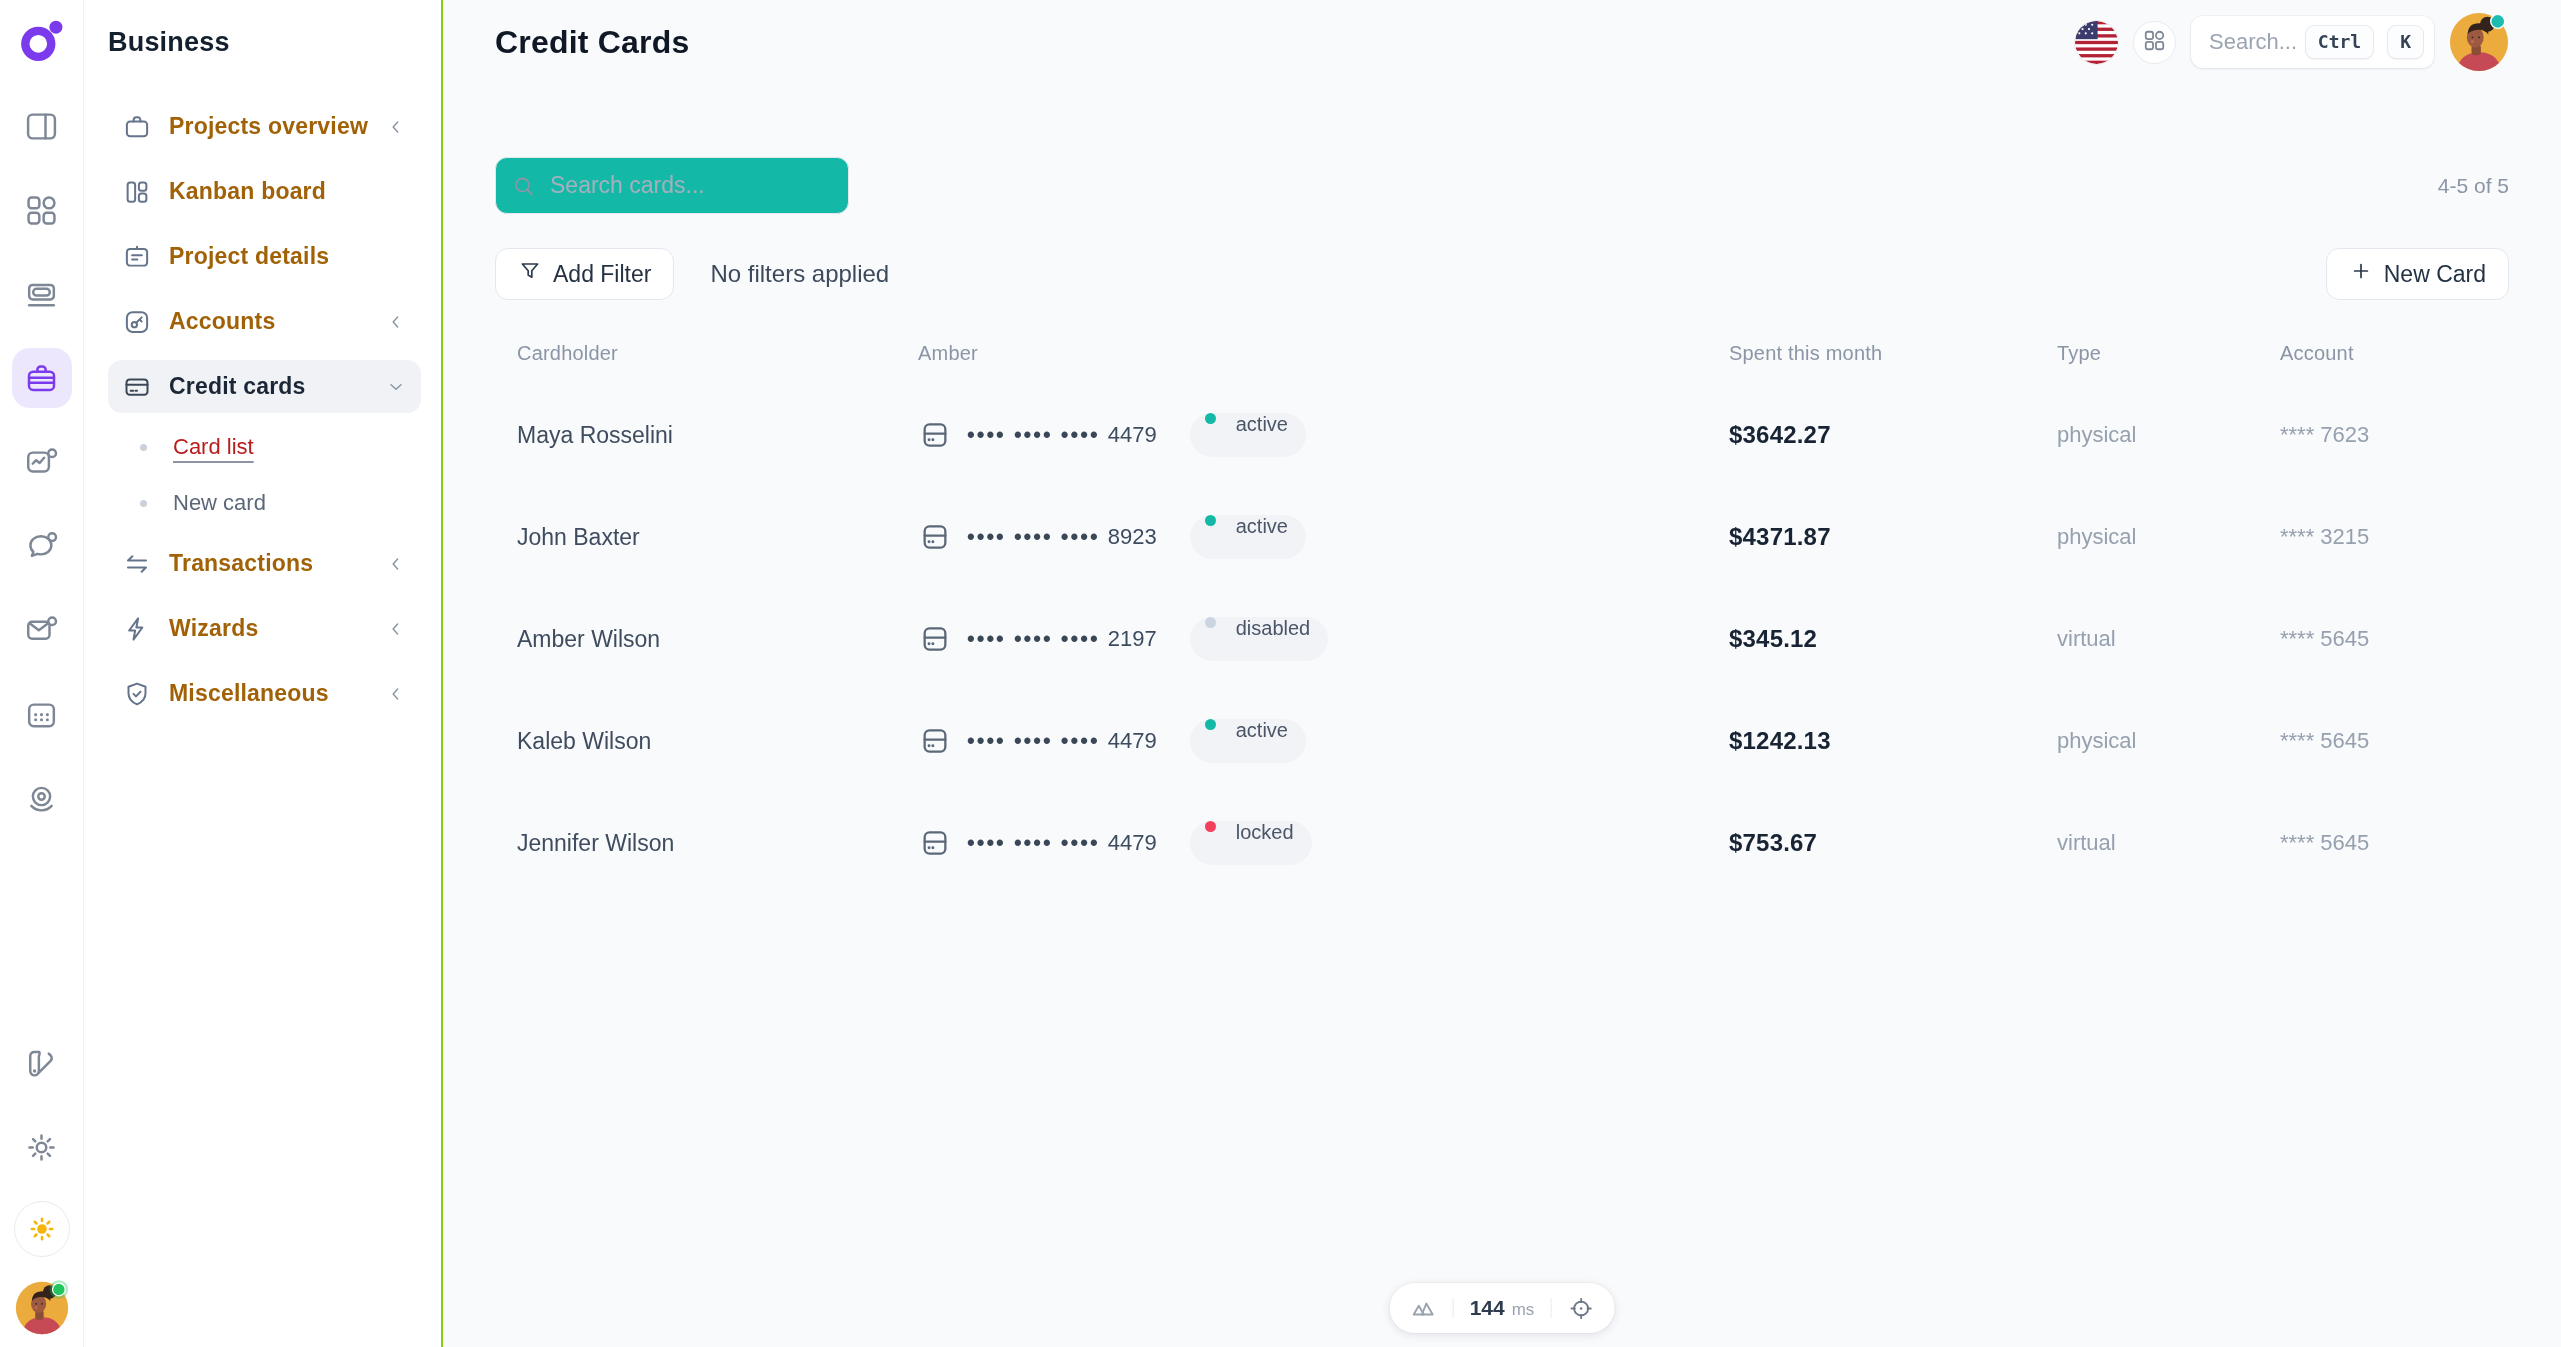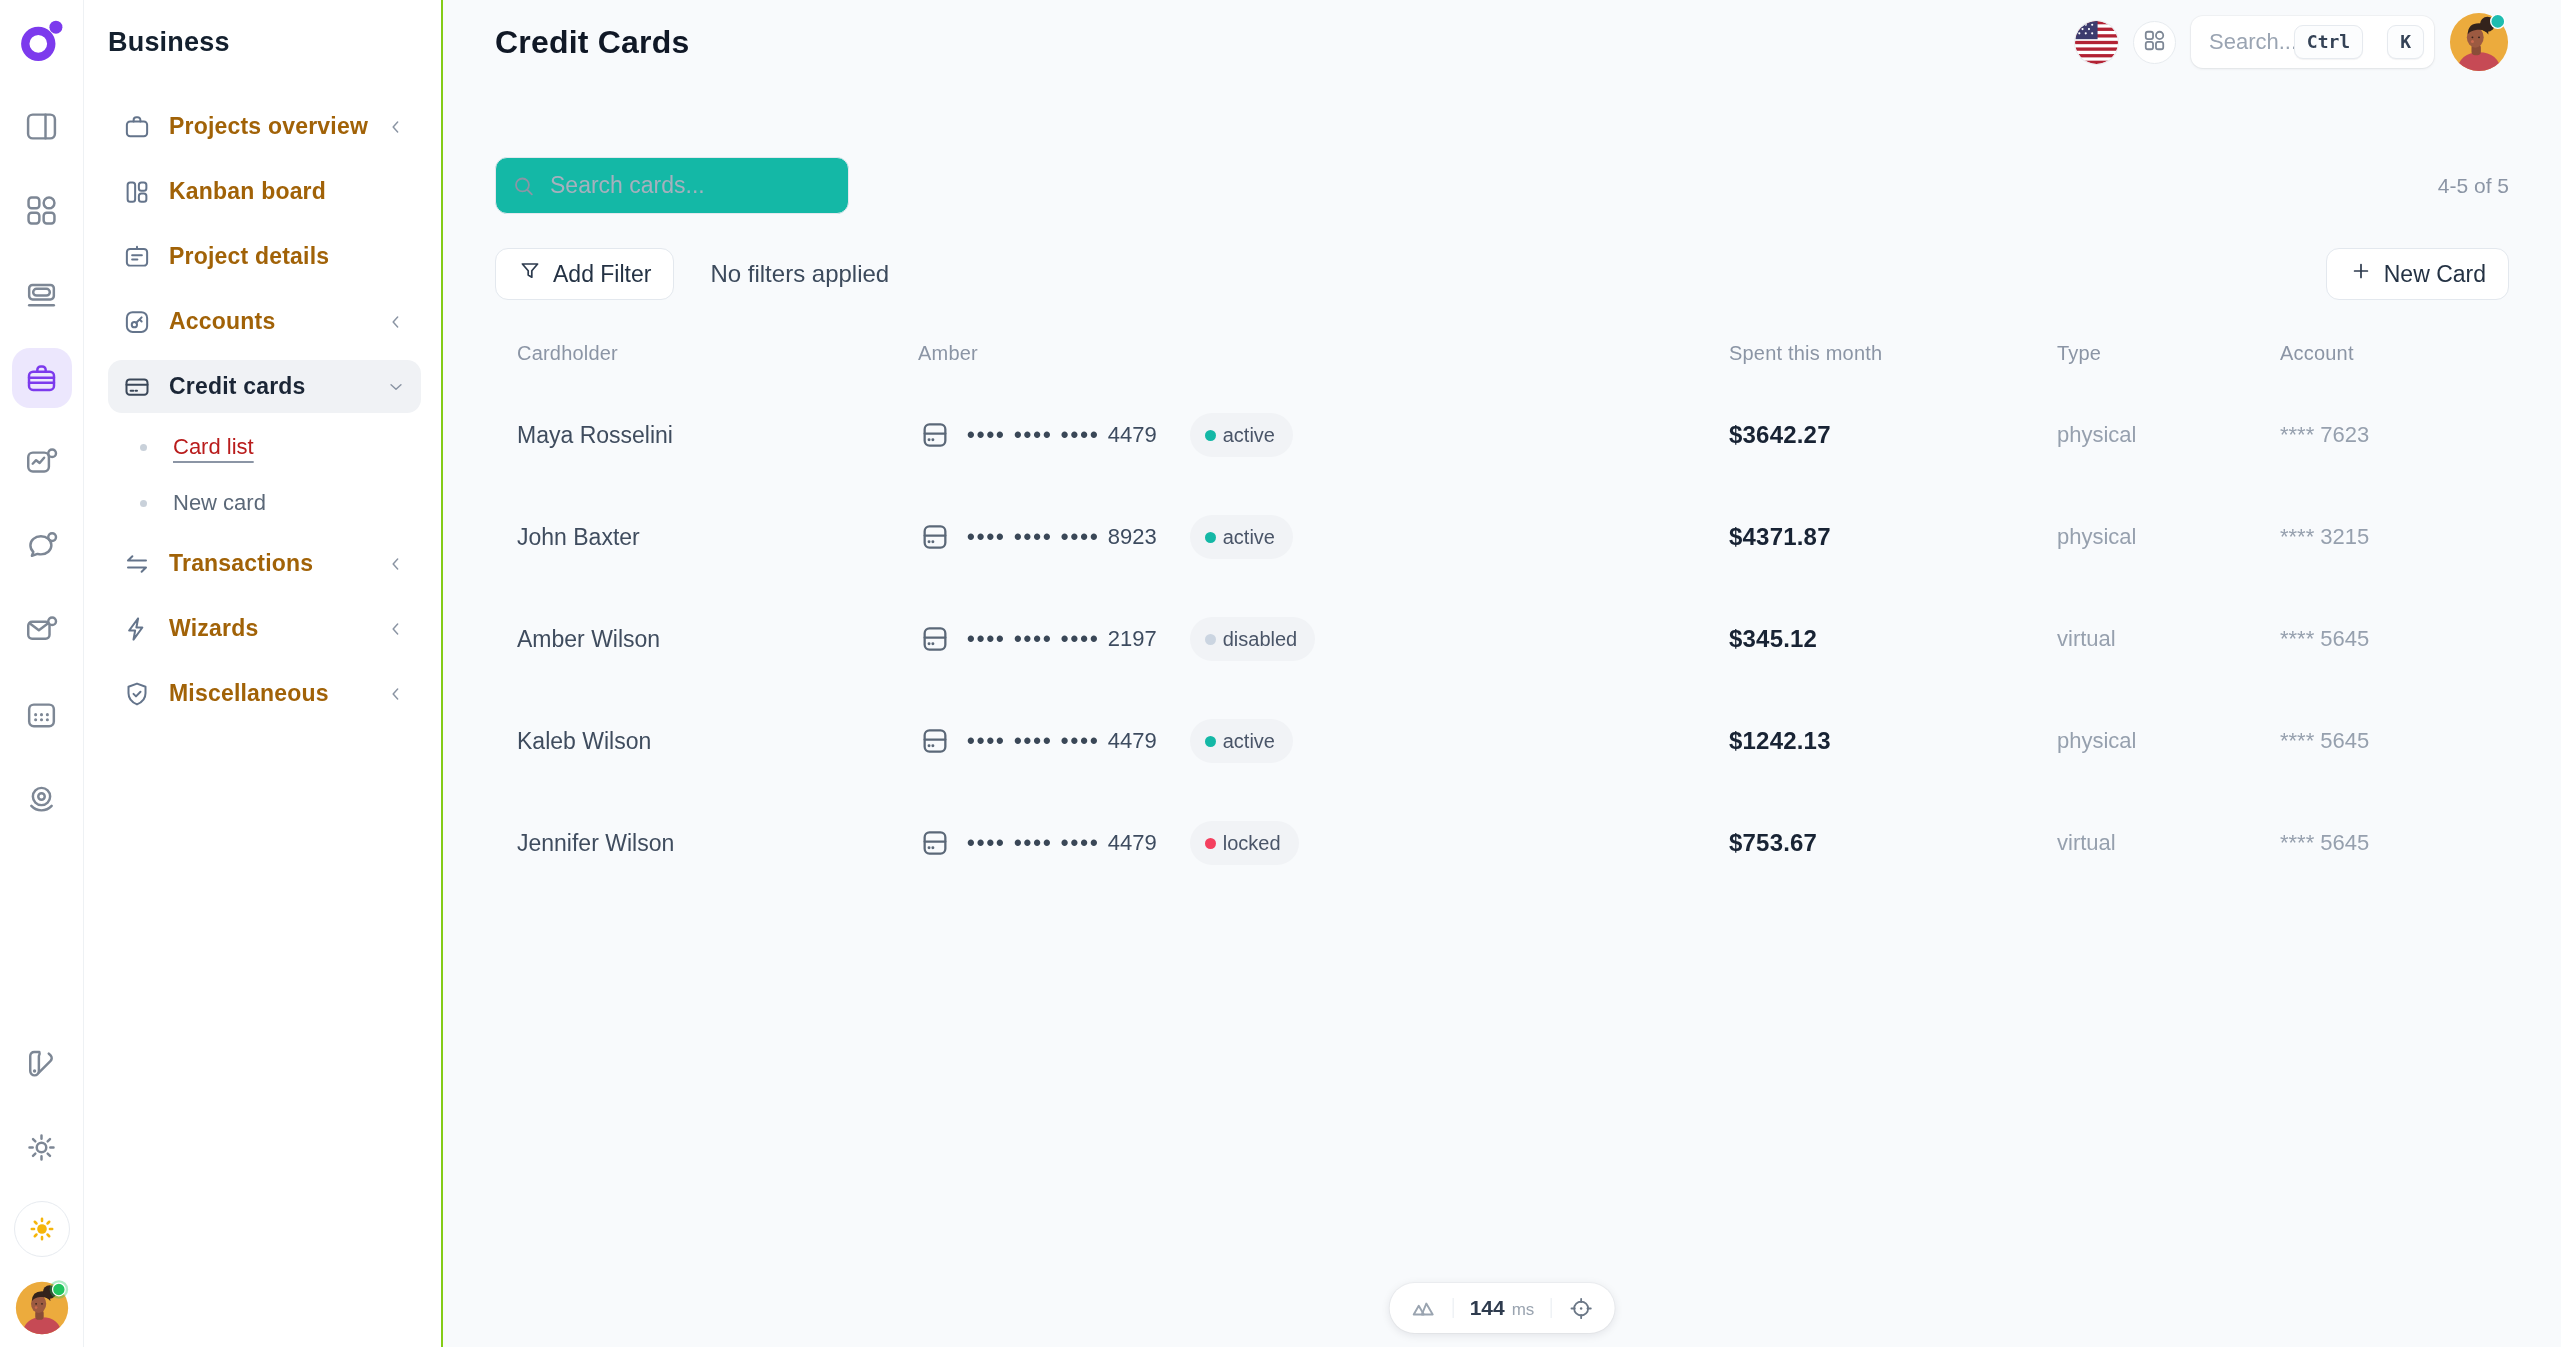--- a/index.html
+++ b/index.html
@@ -42,21 +42,21 @@
   .page-header { height:84px; display:flex; align-items:center; justify-content:space-between; }
   .page-title { font-size:32px; font-weight:700; color:#101826; letter-spacing:.2px; }
   .hdr-right { display:flex; align-items:center; gap:15px; }
   .circle-btn { width:43px; height:43px; border-radius:50%; background:#fff; border:1px solid #e7ebef; display:flex; align-items:center; justify-content:center; color:#7d8795; cursor:pointer; }
   .circle-btn svg { width:25px; height:25px; }
   .flag-btn { width:43px; height:43px; border-radius:50%; overflow:hidden; cursor:pointer; box-shadow:0 0 0 1px rgba(16,24,40,.06); }
   .flag-btn svg { width:43px; height:43px; display:block; }
   .gsearch { position:relative; width:243px; height:52px; }
   .gsearch input { width:100%; height:100%; border:0; border-radius:12px; background:#fff; box-shadow:0 1px 3px rgba(16,24,40,.08), 0 0 0 1px rgba(16,24,40,.03); padding:0 132px 0 18px; font-size:22px; font-family:"Liberation Sans", sans-serif; color:#2c3a4d; outline:none; }
   .gsearch input::placeholder { color:#9aa4b2; }
-  .gsearch .kbds { position:absolute; right:10px; top:50%; transform:translateY(-50%); display:flex; gap:24px; }
+  .gsearch .kbds { position:absolute; right:10px; top:50%; transform:translateY(-50%); display:flex; gap:13px; }
   .kbd { background:#fcfdfe; border:1px solid #e6eaef; box-shadow:0 1px 1px rgba(16,24,40,.05); border-radius:9px; padding:7px 12px; font-family:"DejaVu Sans Mono", monospace; font-size:18px; font-weight:700; color:#344256; line-height:1; }
   .hdr-avatar { position:relative; width:60px; height:60px; cursor:pointer; }
   .hdr-avatar svg { width:60px; height:60px; overflow:visible; }
 
   
   .toolbar1 { margin-top:73px; display:flex; align-items:center; justify-content:space-between; height:57px; }
   .card-search { position:relative; width:354px; height:57px; }
   .card-search input { width:100%; height:100%; background:#14b8a6; border:1.5px solid #e3e8ee; border-radius:12px; padding:0 16px 0 54px; font-size:23px; font-family:"Liberation Sans", sans-serif; color:#2c3a4d; outline:none; }
   .card-search input::placeholder { color:#a6b0bd; }
   .card-search .sic { position:absolute; left:16px; top:50%; transform:translateY(-50%); width:25px; height:25px; color:#8b95a5; }
@@ -73,21 +73,21 @@
   .thead, .trow { display:grid; grid-template-columns:401px 811px 328px 223px 1fr; align-items:center; padding-left:22px; }
   .thead { height:30px; margin-bottom:16px; }
   .th { font-size:20px; color:#8b95a5; font-weight:500; letter-spacing:.2px; }
   .trow { height:102px; cursor:pointer; }
   .td-name { font-size:23px; color:#3f4c5e; font-weight:500; }
   .td-card { display:flex; align-items:center; gap:15px; }
   .td-card .cic { width:34px; height:34px; color:#5b6878; }
   .td-card .cic svg { width:34px; height:34px; }
   .card-num { font-size:22px; color:#3d4b5f; font-weight:500; }
   .card-num .mask { font-weight:700; letter-spacing:2px; color:#36435556; color:#3a4757; }
-  .badge { display:inline-flex; align-items:center; gap:7px; height:44px; padding:0 18px 0 15px; border-radius:999px; background:#f1f3f6; margin-left:18px; }
+  .badge { display:inline-flex; align-items:flex-start; gap:20px; height:44px; padding:0 18px 0 15px; border-radius:999px; background:#f1f3f6; margin-left:18px; }
   .badge .bdot { width:11px; height:11px; border-radius:50%; }
   .badge .btxt { font-size:20px; color:#4a5568; }
   .td-spent { font-size:24px; font-weight:700; color:#182334; letter-spacing:.2px; }
   .td-type, .td-account { font-size:22px; color:#96a0ae; }
 
   
   .devbar { position:absolute; left:50%; bottom:14px; transform:translateX(-50%); height:50px; background:#fff; border-radius:999px; box-shadow:0 2px 10px rgba(16,24,40,.10), 0 0 0 1px rgba(16,24,40,.03); display:flex; align-items:center; gap:16px; padding:0 20px; }
   .devbar .dv-ic { width:27px; height:27px; color:#9aa4b0; cursor:pointer; }
   .devbar .dv-ic svg { width:27px; height:27px; }
   .devbar .sep { width:1px; height:20px; background:#e7ebf0; }

